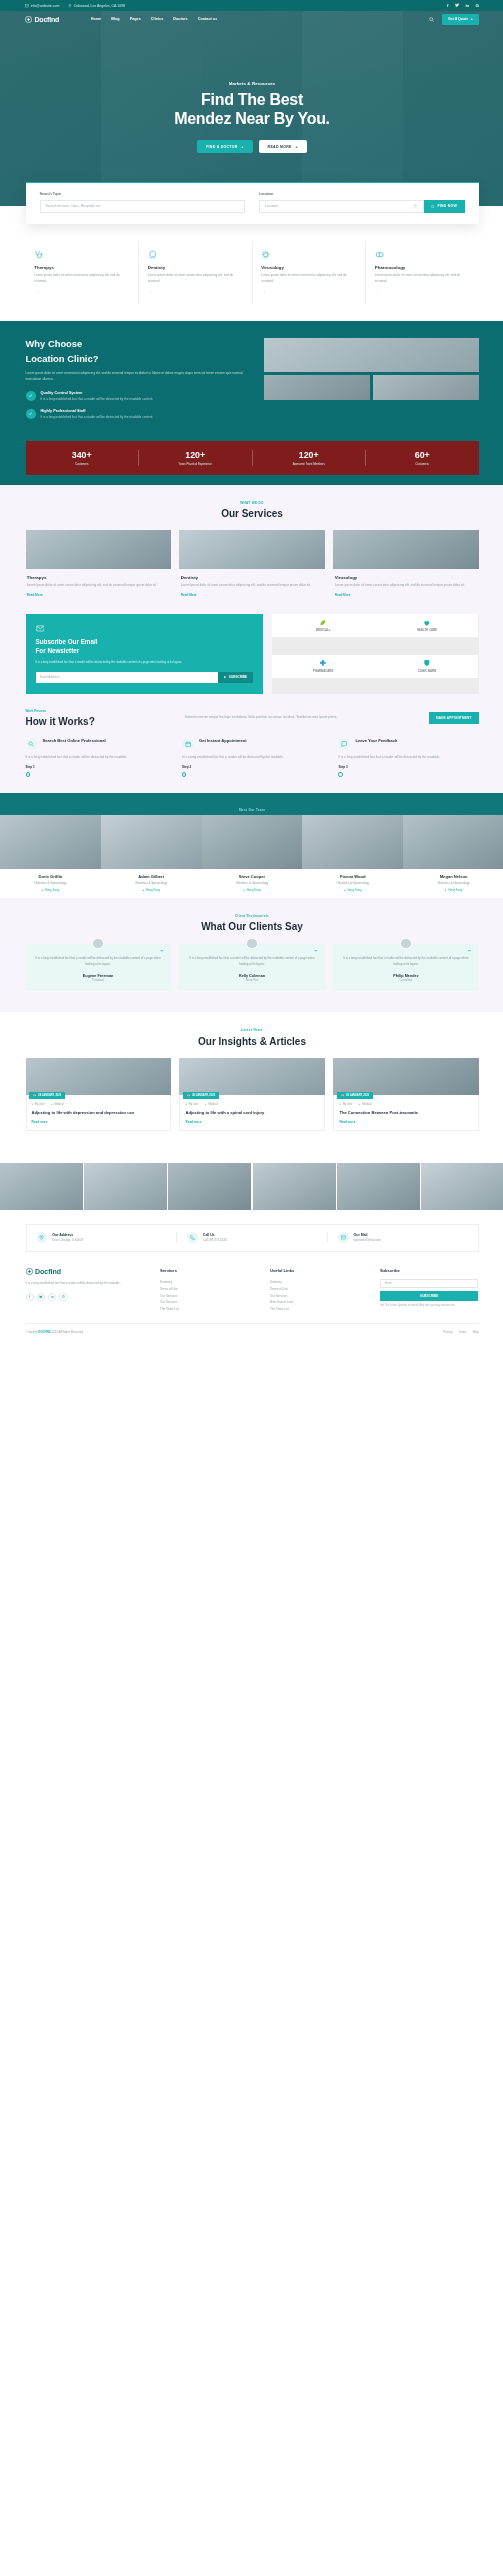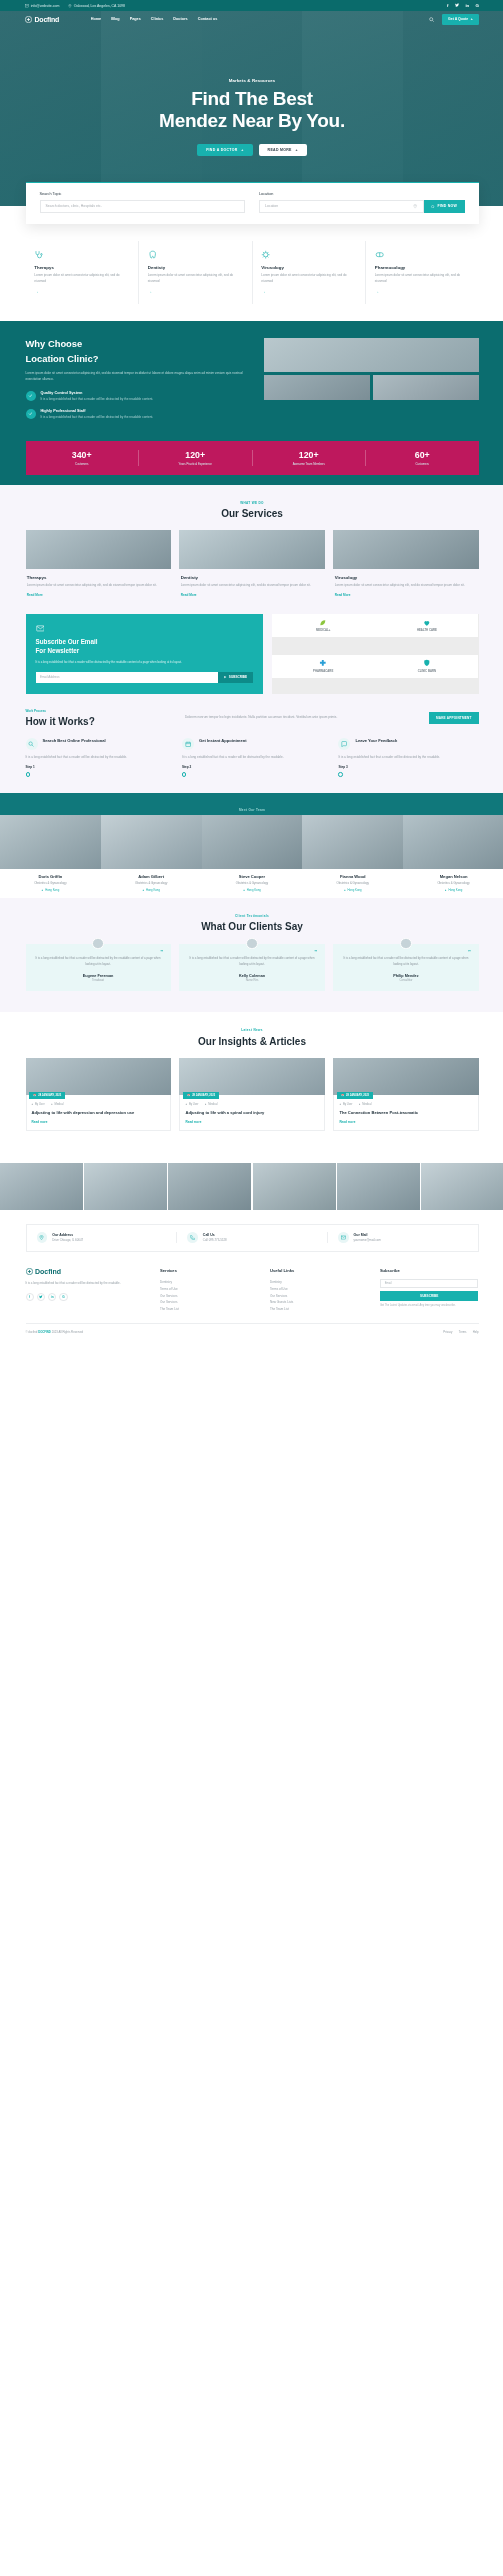--- a/index.html
+++ b/index.html
@@ -23,21 +23,21 @@
   .nav-right{margin-left:auto;display:flex;align-items:center;gap:7.6px;}
   .quote-btn{background:#18b1ae;color:#fff;font-size:3.5px;font-weight:bold;padding:3.1px 6.3px;border-radius:1.3px;display:flex;align-items:center;gap:2.5px;}
 
   
   .hero{position:relative;height:195px;background:linear-gradient(#1d6b72,#2a7c80);overflow:hidden;}
   .hero-photos{position:absolute;inset:0;display:flex;}
   .hp{flex:1;}
   .hero-overlay{position:absolute;inset:0;background:linear-gradient(180deg,rgba(20,95,100,.72),rgba(25,105,110,.78));}
   .hero-inner{position:absolute;inset:0;display:flex;flex-direction:column;align-items:center;justify-content:center;padding-top:16.4px;}
   .eyebrow{color:#fff;font-size:4.4px;font-weight:bold;margin-bottom:5px;letter-spacing:0.1px;}
-  .hero-h1{color:#fff;font-size:19px;font-weight:bold;text-align:center;line-height:1.18;letter-spacing:-0.3px;}
+  .hero-h1{color:#fff;font-size:16px;font-weight:bold;text-align:center;line-height:1.18;letter-spacing:-0.3px;}
   .hero-btns{display:flex;gap:6.3px;margin-top:11.3px;}
   .btn-teal{background:#18b1ae;color:#fff;font-size:3.5px;font-weight:bold;padding:4.4px 8.8px;border-radius:1.9px;display:flex;align-items:center;gap:3.8px;letter-spacing:0.3px;}
   .btn-white{background:#fff;color:#2b3a44;font-size:3.5px;font-weight:bold;padding:4.4px 8.8px;border-radius:1.9px;display:flex;align-items:center;gap:3.8px;letter-spacing:0.3px;}
 
   
   .searchwrap{position:relative;margin-top:-24px;z-index:10;}
   .searchcard{width:453px;margin:0 auto;background:#fff;border-top:1.9px solid #18b1ae;box-shadow:0 3.8px 14px rgba(0,0,0,.10);padding:8.8px 14px 11.3px;}
   .sc-row{display:flex;gap:14px;}
   .sc-col{flex:1;}
   .sc-col.loc{flex:1;}
@@ -64,21 +64,21 @@
   .why-p{color:#bcdcdc;font-size:3.1px;line-height:1.9;margin-bottom:8.2px;}
   .why-f{display:flex;gap:5px;margin-bottom:7px;}
   .why-fi{width:10px;height:10px;border-radius:50%;background:#18b1ae;flex:0 0 10px;display:flex;align-items:center;justify-content:center;}
   .why-ft{color:#fff;font-size:3.8px;font-weight:bold;margin-bottom:1.9px;}
   .why-fd{color:#a9d2d2;font-size:3.1px;line-height:1.7;}
   .why-r{flex:1;display:flex;flex-direction:column;gap:3.1px;}
   .wimg{background:#cfd9dc;height:33px;}
   .wrow{display:flex;gap:3.1px;}
   .wrow .wimg{flex:1;}
   
-  .stats{width:453px;margin:14px auto 0;background:#be185d;display:flex;padding:8.8px 0;}
+  .stats{width:453px;margin:14px auto 0;background:#7f1d1d;display:flex;padding:8.8px 0;}
   .stat{flex:1;text-align:center;border-right:0.6px solid rgba(255,255,255,.25);}
   .stat:last-child{border-right:none;}
   .stat-n{color:#fff;font-size:8.8px;font-weight:bold;}
   .stat-l{color:#d6f2f1;font-size:2.8px;margin-top:1.9px;}
 
   
   .sec{padding:16.4px 0;}
   .sec-eyebrow{text-align:center;color:#18b1ae;font-size:3.1px;font-weight:bold;letter-spacing:0.3px;margin-bottom:3.1px;}
   .sec-h{text-align:center;font-size:10px;font-weight:bold;color:#1d2b34;margin-bottom:11.3px;}
   .svc3{display:flex;gap:8.8px;width:453px;margin:0 auto;}

